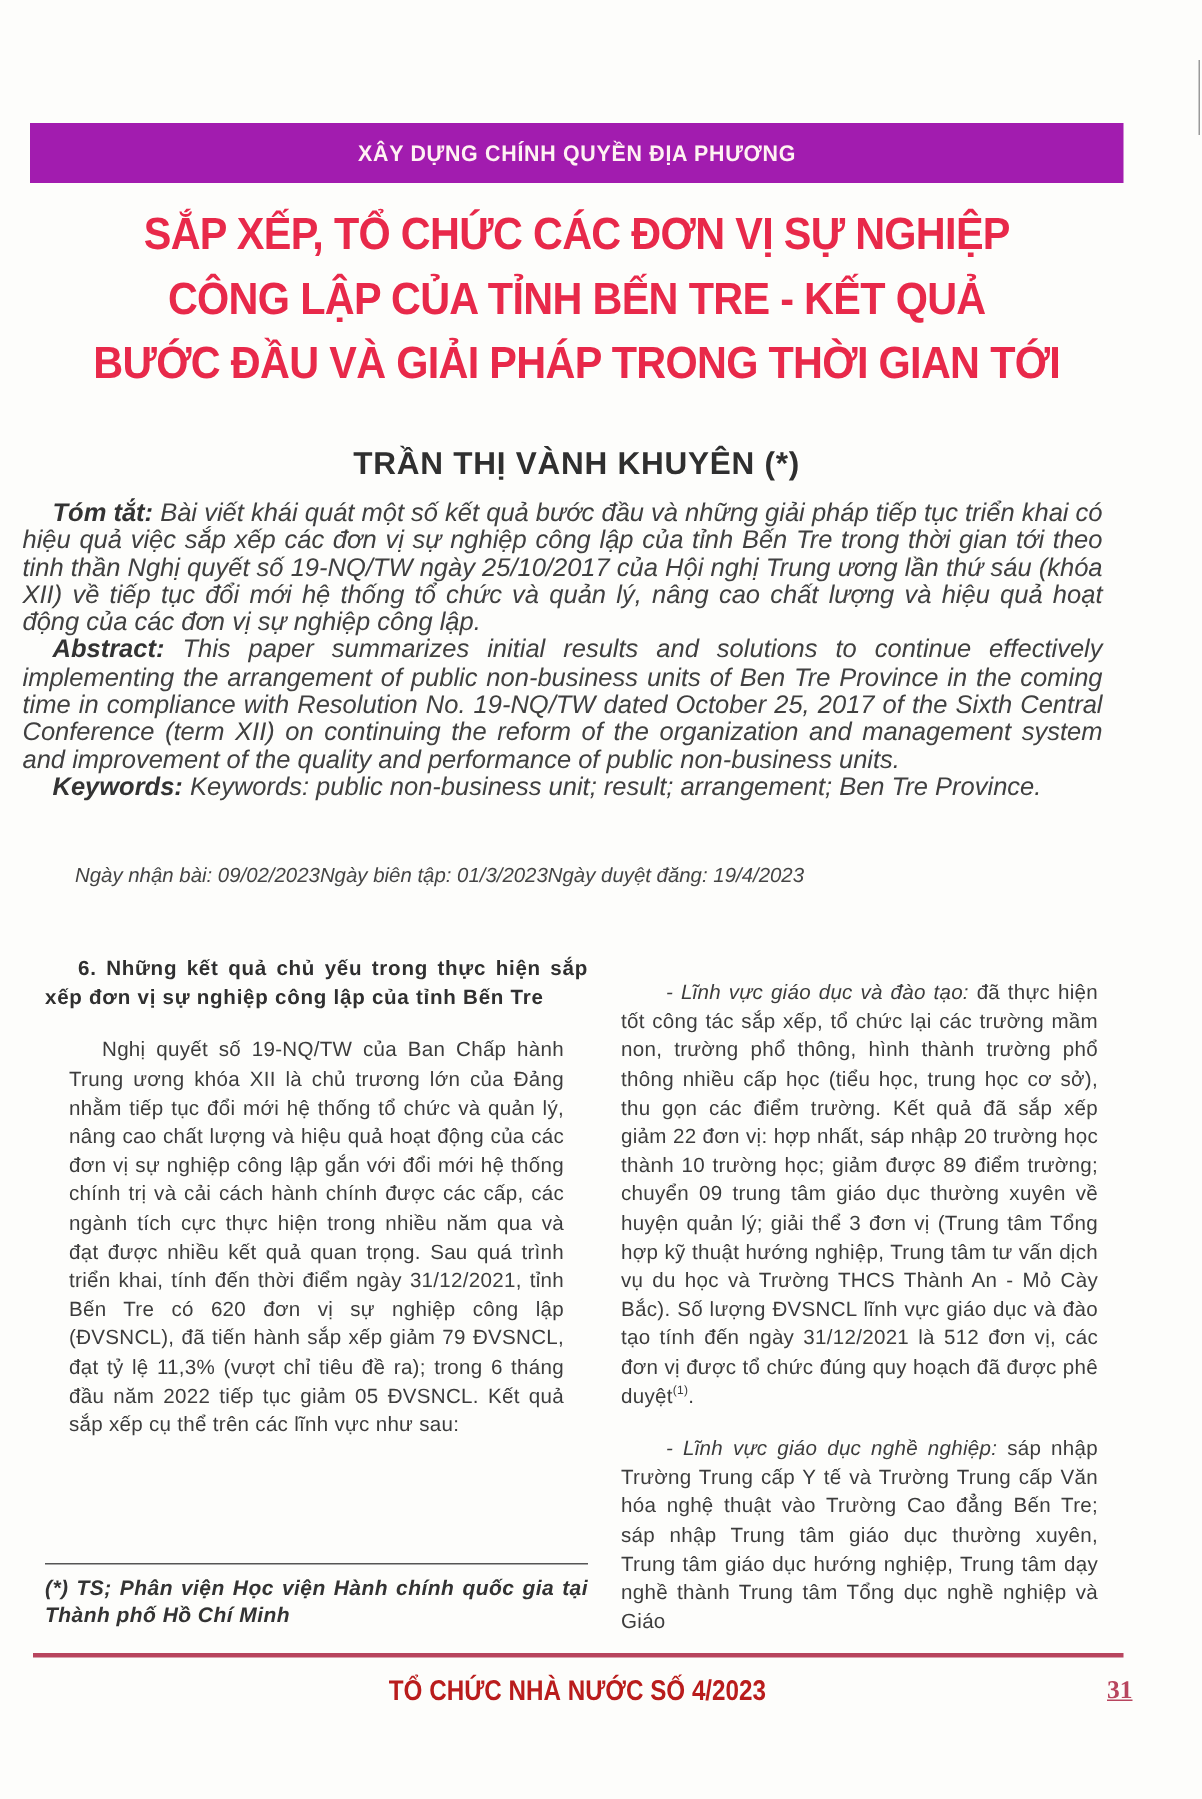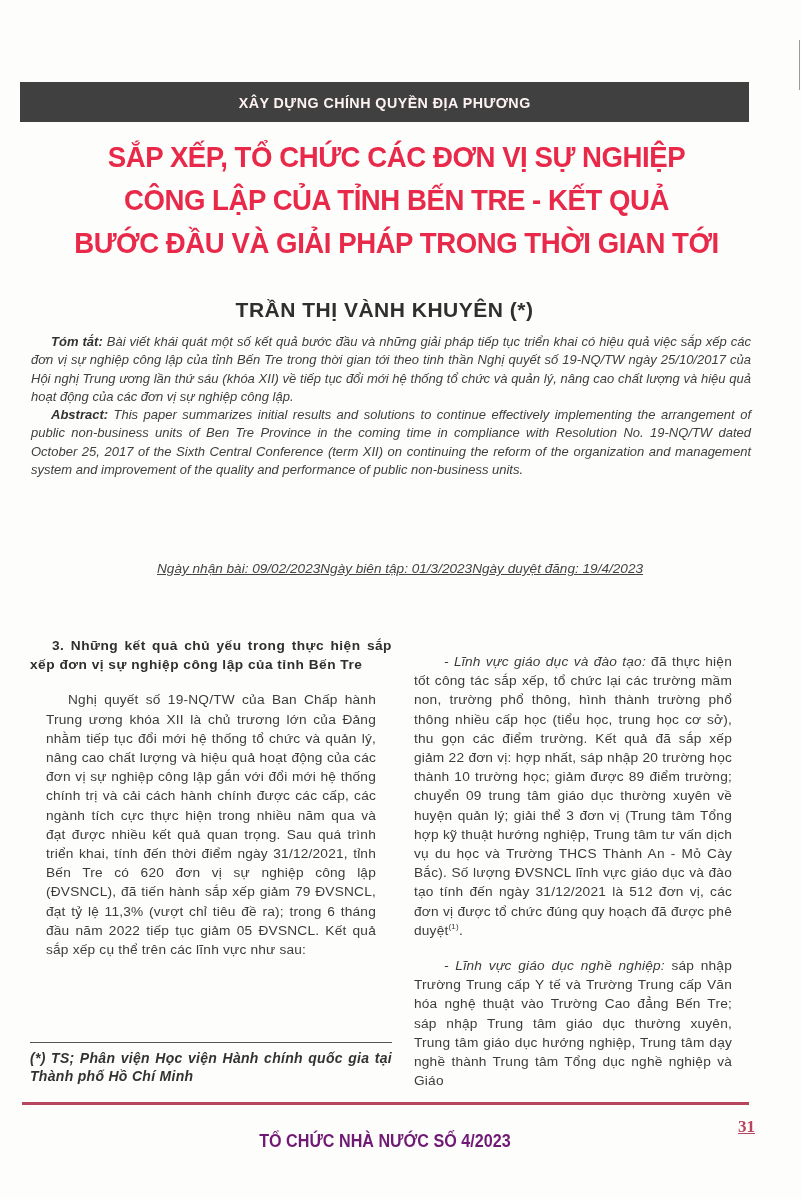--- a/index.html
+++ b/index.html
@@ -4,47 +4,47 @@
   <style>
     html, body { margin: 0; padding: 0; }
     body {
       width: 801px; height: 1199px; background: #fdfdfb; position: relative;
       overflow: hidden; color: #3a3a3a;
       font-family: "Liberation Sans", "DejaVu Sans", sans-serif;
     }
     .edge-line { position: absolute; left: 799px; top: 40px; width: 1px; height: 50px; background: #9a9a9a; }
     .section-banner {
       position: absolute; left: 20px; top: 82px; width: 729px; height: 40px;
-      background: #404040; display: flex; align-items: center; justify-content: center;
+      background: #a21caf; display: flex; align-items: center; justify-content: center;
     }
     .section-banner span {
       color: #fff2f2; font-weight: bold; font-size: 15px; letter-spacing: 0.5px;
       font-family: "Liberation Sans", sans-serif; transform: scaleX(0.95);
     }
     .title {
-      position: absolute; left: 32px; top: 135px; width: 729px; text-align: center;
+      position: absolute; left: 20px; top: 135px; width: 729px; text-align: center;
       color: #e8294a; font-weight: bold; font-size: 30px; line-height: 43px;
       font-family: "Liberation Sans", sans-serif; letter-spacing: -0.5px;
     }
     .title div { transform: scaleX(0.92); white-space: nowrap; }
     .author {
       position: absolute; left: 20px; top: 298px; width: 729px; text-align: center;
       font-weight: bold; font-size: 21px; color: #2f2f2f; letter-spacing: 0.5px;
     }
     .abstract {
-      position: absolute; left: 31px; top: 333px; width: 720px;
-      font-style: italic; font-size: 13px; line-height: 18.3px; text-align: justify;
+      position: absolute; left: 15px; top: 333px; width: 720px;
+      font-style: italic; font-size: 17px; line-height: 18.3px; text-align: justify;
       color: #404040;
     }
     .abstract p { margin: 0; text-indent: 20px; }
     .abstract b { font-style: italic; font-weight: bold; color: #333; }
     .dates {
-      position: absolute; left: 50px; top: 561px; width: 700px;
-      display: flex; justify-content: center;
-      font-style: italic; font-size: 13.6px; color: #444; text-decoration: underline;
+      position: absolute; left: 50px; top: 576px; width: 700px;
+      display: flex; justify-content: flex-start;
+      font-style: italic; font-size: 13.6px; color: #444;
     }
     .col {
       position: absolute; top: 636px; font-size: 13.7px; line-height: 19.2px;
       text-align: justify; color: #3c3c3c; letter-spacing: 0.2px;
     }
     .col-left { left: 30px; width: 362px; }
     .col-right { left: 398px; width: 350px; }
     .col p { margin: 16px; text-indent: 22px; }
     .col h2 { margin: 0; font-size: 13.7px; line-height: 19.2px; font-weight: bold; text-indent: 22px; color: #2f2f2f; letter-spacing: 0.5px; }
     .col-right p { text-indent: 30px; }
@@ -52,21 +52,21 @@
     sup { font-size: 8px; line-height: 0; }
     .footnote-rule { position: absolute; left: 30px; top: 1042px; width: 362px; height: 1px; background: #555; }
     .footnote {
       position: absolute; left: 30px; top: 1050px; width: 362px;
       font-style: italic; font-weight: bold; font-size: 14px; line-height: 17.5px;
       color: #333; text-align: justify; letter-spacing: 0.3px;
     }
     .footer-rule { position: absolute; left: 22px; top: 1102px; width: 727px; height: 3px; background: #b8455e; }
     .footer-title {
       position: absolute; left: 150px; top: 1117px; width: 470px; text-align: center;
-      color: #701a75; font-weight: bold; font-size: 19px; letter-spacing: 0px; margin-top: 13px;
+      color: #b91c1c; font-weight: bold; font-size: 19px; letter-spacing: 0px;
     }
     .footer-title span { display: inline-block; transform: scaleX(0.85); }
     .page-number {
       position: absolute; left: 715px; top: 1117px; width: 40px; text-align: right;
       color: #b8455e; font-weight: bold; font-size: 17px;
       font-family: "Liberation Serif", serif;
       text-decoration: underline;
     }
   </style>
 </head>
@@ -82,30 +82,31 @@
   <div>SẮP XẾP, TỔ CHỨC CÁC ĐƠN VỊ SỰ NGHIỆP</div>
   <div>CÔNG LẬP CỦA TỈNH BẾN TRE - KẾT QUẢ</div>
   <div>BƯỚC ĐẦU VÀ GIẢI PHÁP TRONG THỜI GIAN TỚI</div>
 </div>
 
 <div class="author">TRẦN THỊ VÀNH KHUYÊN (*)</div>
 
 <div class="abstract">
   <p><b>Tóm tắt:</b><span> Bài viết khái quát một số kết quả bước đầu và những giải pháp tiếp tục triển khai có hiệu quả việc sắp xếp các đơn vị sự nghiệp công lập của tỉnh Bến Tre trong thời gian tới theo tinh thần Nghị quyết số 19-NQ/TW ngày 25/10/2017 của Hội nghị Trung ương lần thứ sáu (khóa XII) về tiếp tục đổi mới hệ thống tổ chức và quản lý, nâng cao chất lượng và hiệu quả hoạt động của các đơn vị sự nghiệp công lập.</span></p>
   <p><b>Abstract:</b><span> This paper summarizes initial results and solutions to continue effectively implementing the arrangement of public non-business units of Ben Tre Province in the coming time in compliance with Resolution No. 19-NQ/TW dated October 25, 2017 of the Sixth Central Conference (term XII) on continuing the reform of the organization and management system and improvement of the quality and performance of public non-business units.</span></p>
+  <p><b>Keywords:</b><span> Keywords: public non-business unit; result; arrangement; Ben Tre Province.</span></p>
 </div>
 
 <div class="dates">
   <span>Ngày nhận bài: 09/02/2023</span>
   <span>Ngày biên tập: 01/3/2023</span>
   <span>Ngày duyệt đăng: 19/4/2023</span>
 </div>
 
 <div class="col col-left">
-  <h2>3. Những kết quả chủ yếu trong thực hiện sắp xếp đơn vị sự nghiệp công lập của tỉnh Bến Tre</h2>
+  <h2>6. Những kết quả chủ yếu trong thực hiện sắp xếp đơn vị sự nghiệp công lập của tỉnh Bến Tre</h2>
   <p>Nghị quyết số 19-NQ/TW của Ban Chấp hành Trung ương khóa XII là chủ trương lớn của Đảng nhằm tiếp tục đổi mới hệ thống tổ chức và quản lý, nâng cao chất lượng và hiệu quả hoạt động của các đơn vị sự nghiệp công lập gắn với đổi mới hệ thống chính trị và cải cách hành chính được các cấp, các ngành tích cực thực hiện trong nhiều năm qua và đạt được nhiều kết quả quan trọng. Sau quá trình triển khai, tính đến thời điểm ngày 31/12/2021, tỉnh Bến Tre có 620 đơn vị sự nghiệp công lập (ĐVSNCL), đã tiến hành sắp xếp giảm 79 ĐVSNCL, đạt tỷ lệ 11,3% (vượt chỉ tiêu đề ra); trong 6 tháng đầu năm 2022 tiếp tục giảm 05 ĐVSNCL. Kết quả sắp xếp cụ thể trên các lĩnh vực như sau:</p>
 </div>
 
 <div class="footnote-rule"></div>
 <div class="footnote">(*) TS; Phân viện Học viện Hành chính quốc gia tại Thành phố Hồ Chí Minh</div>
 
 <div class="col col-right">
   <p><i>- Lĩnh vực giáo dục và đào tạo:</i><span> đã thực hiện tốt công tác sắp xếp, tổ chức lại các trường mầm non, trường phổ thông, hình thành trường phổ thông nhiều cấp học (tiểu học, trung học cơ sở), thu gọn các điểm trường. Kết quả đã sắp xếp giảm 22 đơn vị: hợp nhất, sáp nhập 20 trường học thành 10 trường học; giảm được 89 điểm trường; chuyển 09 trung tâm giáo dục thường xuyên về huyện quản lý; giải thể 3 đơn vị (Trung tâm Tổng hợp kỹ thuật hướng nghiệp, Trung tâm tư vấn dịch vụ du học và Trường THCS Thành An - Mỏ Cày Bắc). Số lượng ĐVSNCL lĩnh vực giáo dục và đào tạo tính đến ngày 31/12/2021 là 512 đơn vị, các đơn vị được tổ chức đúng quy hoạch đã được phê duyệt</span><sup>(1)</sup><span>.</span></p>
   <p><i>- Lĩnh vực giáo dục nghề nghiệp:</i><span> sáp nhập Trường Trung cấp Y tế và Trường Trung cấp Văn hóa nghệ thuật vào Trường Cao đẳng Bến Tre; sáp nhập Trung tâm giáo dục thường xuyên, Trung tâm giáo dục hướng nghiệp, Trung tâm dạy nghề thành Trung tâm Tổng dục nghề nghiệp và Giáo</span></p>
 </div>

